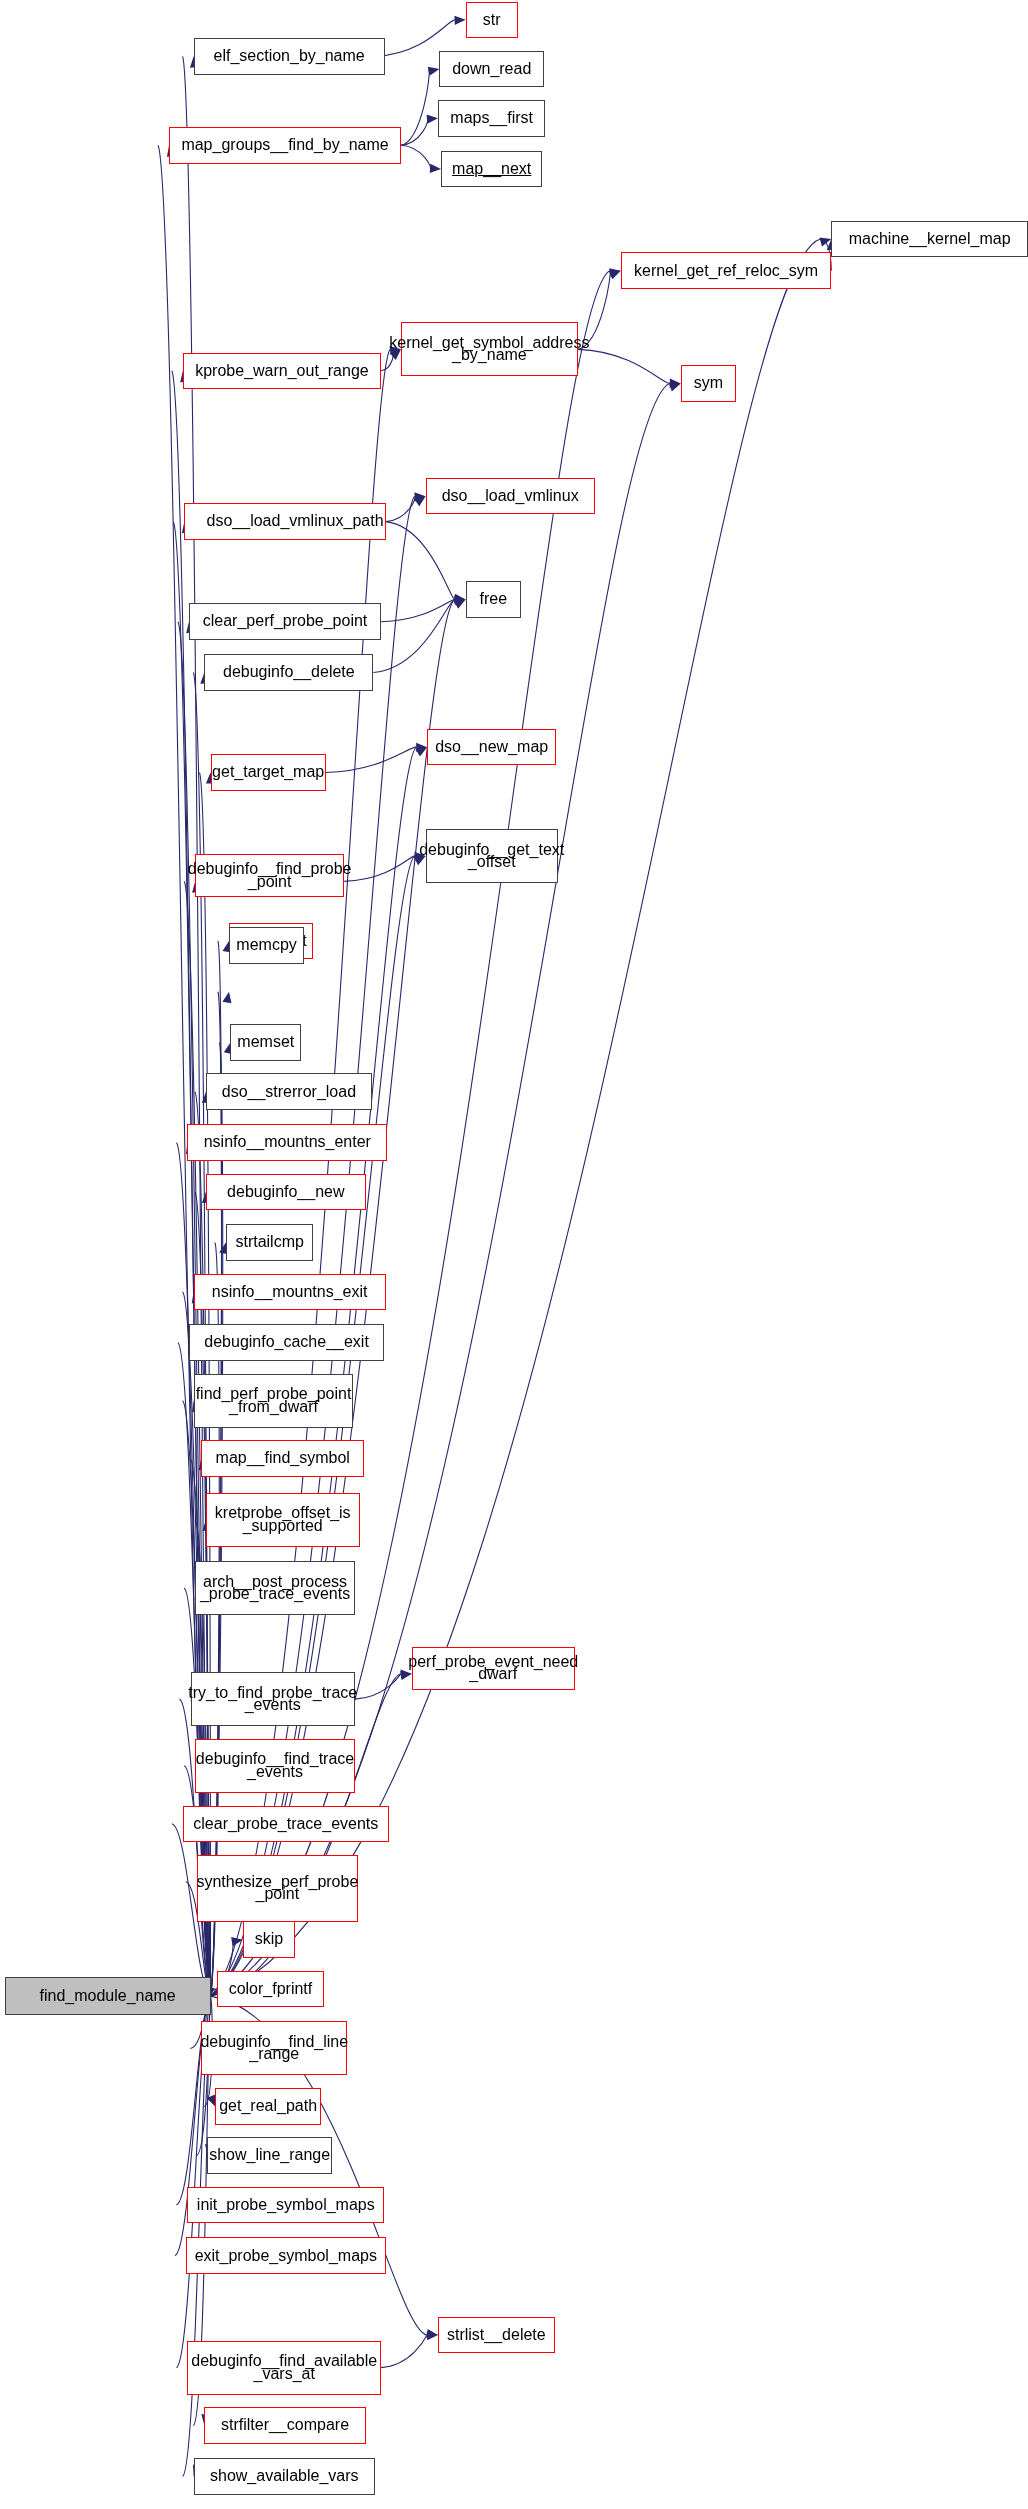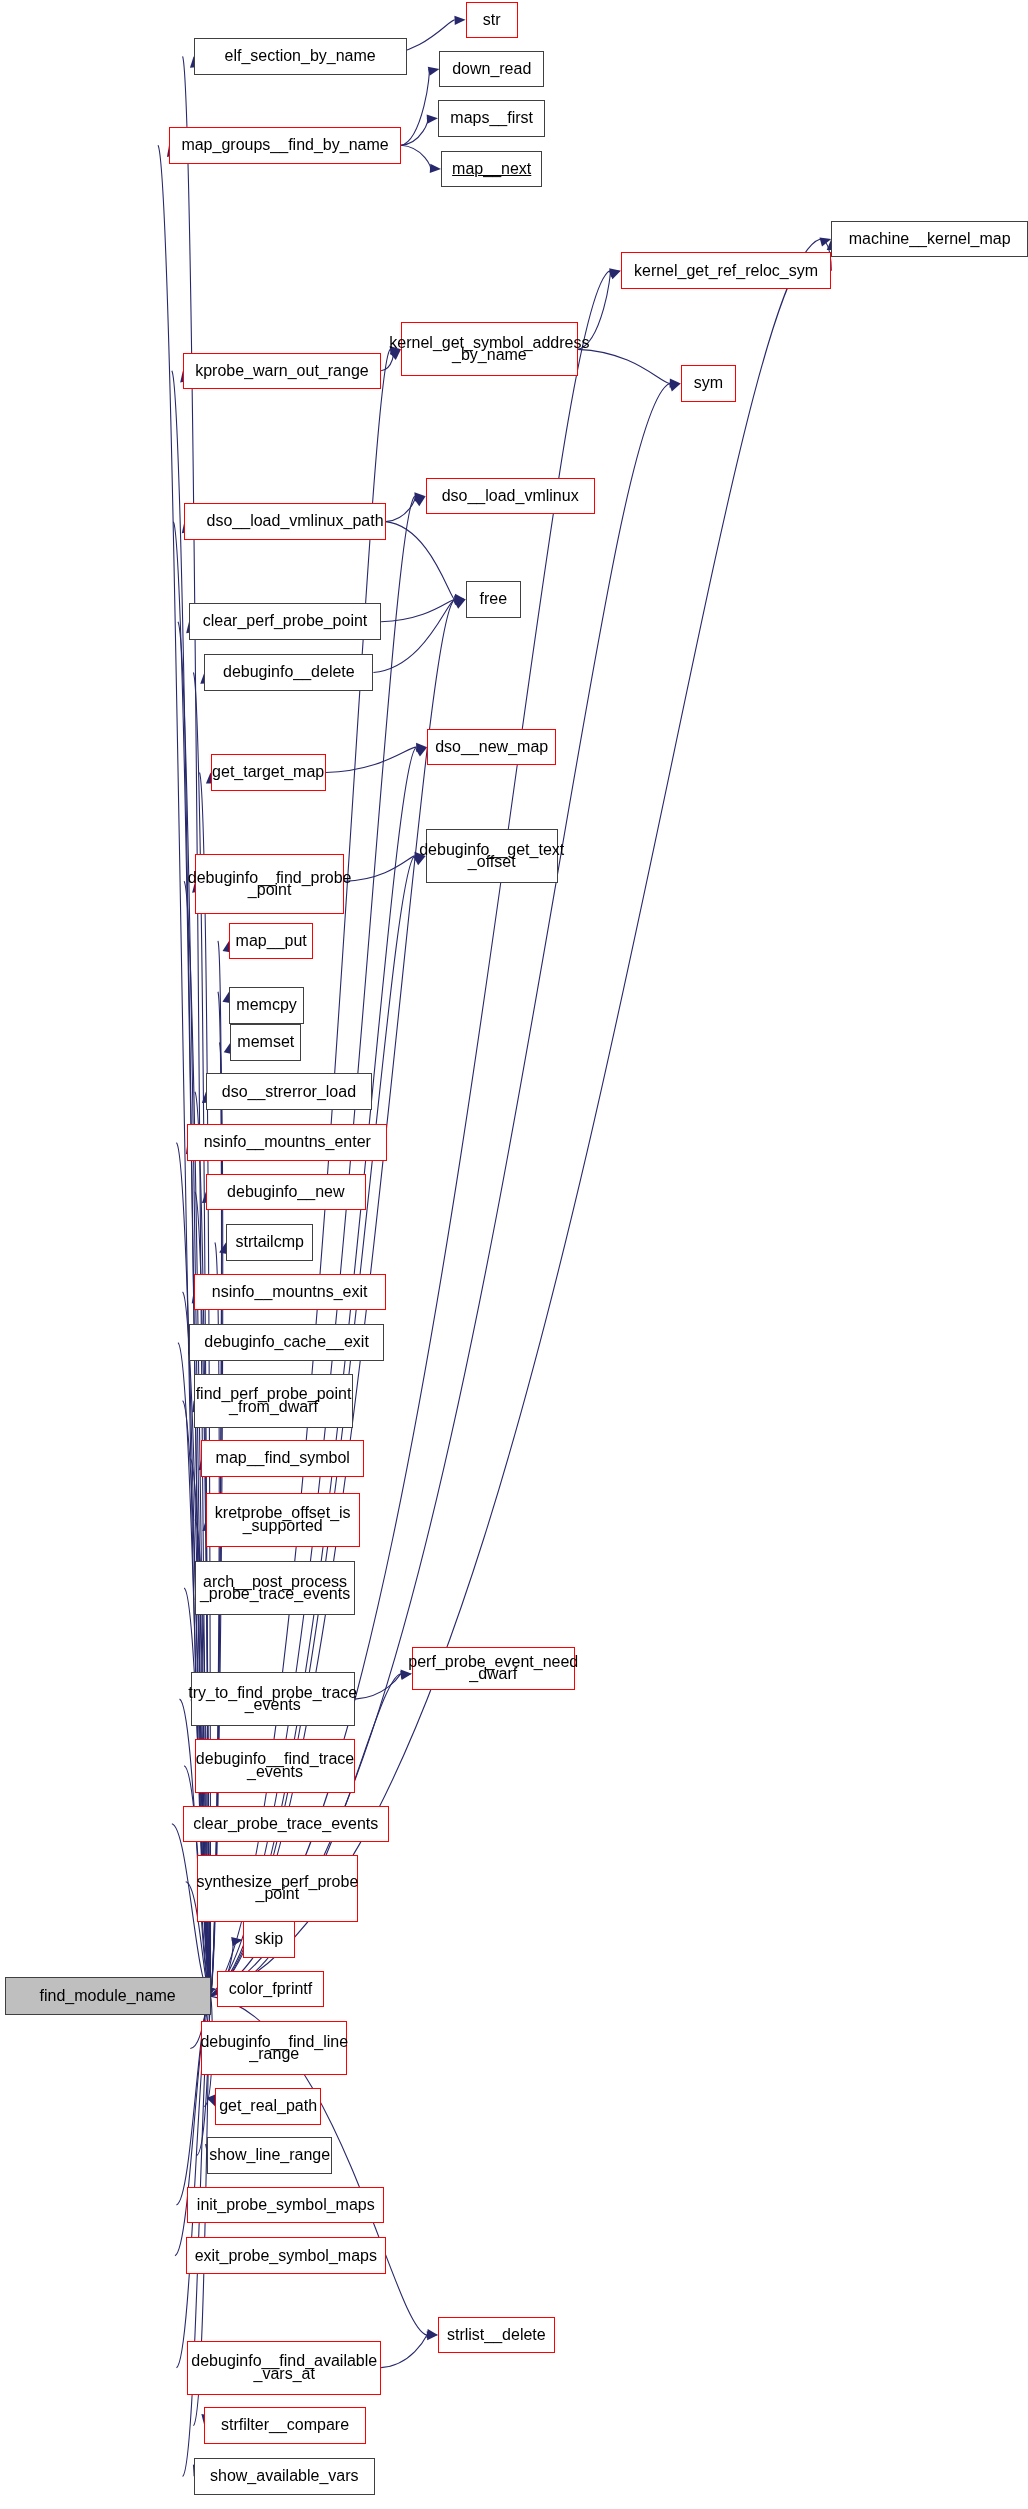--- a/index.html
+++ b/index.html
@@ -180,45 +180,45 @@
       <polygon points="437.9372197309417,2335.1167721518987 427.2181581330024,2340.33804771057 426.69225492736933,2331.153091215393" class="arrow-head"></polygon>
       <path d="M 210.51718983557546,1996.0841772151898 C 197.84005979073243,2018.3793417721517 192.0777279521674,2360.2385316455698 176.4678624813154,2367.670253164557" class="edge-path"></path>
       <polygon points="187.4678624813154,2367.670253164557 189.35716134633185,2355.8978044049045 197.17523032853046,2360.7473195754737" class="arrow-head"></polygon>
       <path d="M 210.51718983557546,1996.0841772151898 C 207.13662182361733,2021.8570063291138 205.6,2417.0403860759493 193.3707025411061,2425.631329113924" class="edge-path"></path>
       <polygon points="204.3707025411061,2425.631329113924 201.37522876900667,2414.090655958485 210.4824640909372,2415.393830847355" class="arrow-head"></polygon>
       <path d="M 210.51718983557546,1996.0841772151898 C 201.22062780269056,2024.905917721519 196.99491778774288,2466.8392721518985 182.61434977578475,2476.4465189873417" class="edge-path"></path>
       <polygon points="193.61434977578475,2476.4465189873417 192.92634616689898,2464.543298791354 201.60475216409904,2467.5970291900244" class="arrow-head"></polygon>
     </svg>
   <div id="node-layer">
       <div class="node current" style="left: 4.60987px; top: 1977.03px; width: 205.907px; height: 38.1114px;">find_module_name</div>
-      <div class="node black" style="left: 193.614px; top: 38.1114px; width: 213px; height: 36.5234px;">elf_section_by_name</div>
+      <div class="node black" style="left: 193.614px; top: 38.1114px; width: 191px; height: 36.5234px;">elf_section_by_name</div>
       <div class="node red" style="left: 169.028px; top: 127.038px; width: 232.03px; height: 36.5234px;">map_groups__find_by_name</div>
       <div class="node red" style="left: 465.596px; top: 1.58797px; width: 52.2451px; height: 36.5234px;">str</div>
       <div class="node black" style="left: 439.474px; top: 50.8152px; width: 104.49px; height: 36.5234px;">down_read</div>
       <div class="node black" style="left: 437.937px; top: 100.042px; width: 107.564px; height: 36.5234px;">maps__first</div>
       <div class="node black" style="left: 441.01px; top: 150.858px; width: 101.417px; height: 36.5234px; text-decoration: underline;">map__next</div>
       <div class="node black" style="left: 831.312px; top: 220.728px; width: 196.688px; height: 36.5234px;">machine__kernel_map</div>
       <div class="node red" style="left: 620.795px; top: 252.488px; width: 210.517px; height: 36.5234px;">kernel_get_ref_reloc_sym</div>
       <div class="node red" style="left: 401.058px; top: 322.359px; width: 176.712px; height: 53.9911px;">kernel_get_symbol_address
 _by_name</div>
       <div class="node red" style="left: 182.858px; top: 352.53px; width: 198.224px; height: 36.5234px;">kprobe_warn_out_range</div>
       <div class="node red" style="left: 680.723px; top: 365.234px; width: 55.3184px; height: 36.5234px;">sym</div>
       <div class="node red" style="left: 425.644px; top: 477.98px; width: 169.028px; height: 36.5234px;">dso__load_vmlinux</div>
       <div class="node red" style="left: 184.395px; top: 503.388px; width: 201.297px; height: 36.5234px; padding-left: 20px;">dso__load_vmlinux_path</div>
       <div class="node black" style="left: 465.596px; top: 581.199px; width: 55.3184px; height: 36.5234px;">free</div>
       <div class="node black" style="left: 189.004px; top: 603.43px; width: 192.078px; height: 36.5234px;">clear_perf_probe_point</div>
       <div class="node black" style="left: 204.371px; top: 654.246px; width: 169.028px; height: 36.5234px;">debuginfo__delete</div>
       <div class="node red" style="left: 427.181px; top: 728.88px; width: 129.076px; height: 36.5234px;">dso__new_map</div>
       <div class="node red" style="left: 210.517px; top: 754.288px; width: 115.247px; height: 36.5234px;">get_target_map</div>
       <div class="node black" style="left: 425.644px; top: 828.923px; width: 132.149px; height: 53.9911px;">debuginfo__get_text
 _offset</div>
-      <div class="node red" style="left: 195.151px; top: 854.33px; width: 149.052px; height: 60px;">debuginfo__find_probe
+      <div class="node red" style="left: 195.151px; top: 854.33px; width: 149.052px; height: 43px;">debuginfo__find_probe
 _point</div>
       <div class="node red" style="left: 228.957px; top: 922.613px; width: 84.5142px; height: 36.5234px;">map__put</div>
-      <div class="node black" style="left: 228.957px; top: 987px; width: 75.2945px; height: 36.5234px;">memcpy</div>
+      <div class="node black" style="left: 228.957px; top: 927px; width: 75.2945px; height: 36.5234px;">memcpy</div>
       <div class="node black" style="left: 230.493px; top: 1024.24px; width: 70.6846px; height: 36.5234px;">memset</div>
       <div class="node black" style="left: 205.907px; top: 1073.47px; width: 165.955px; height: 36.5234px;">dso__strerror_load</div>
       <div class="node red" style="left: 187.468px; top: 1124.29px; width: 199.761px; height: 36.5234px;">nsinfo__mountns_enter</div>
       <div class="node red" style="left: 205.907px; top: 1173.51px; width: 159.809px; height: 36.5234px;">debuginfo__new</div>
       <div class="node black" style="left: 225.883px; top: 1224.33px; width: 87.5874px; height: 36.5234px;">strtailcmp</div>
       <div class="node red" style="left: 193.614px; top: 1273.56px; width: 192.078px; height: 36.5234px;">nsinfo__mountns_exit</div>
       <div class="node black" style="left: 189.004px; top: 1324.37px; width: 195.151px; height: 36.5234px;">debuginfo_cache__exit</div>
       <div class="node black" style="left: 193.614px; top: 1373.6px; width: 159.809px; height: 53.9911px;">find_perf_probe_point
 _from_dwarf</div>
       <div class="node red" style="left: 201.297px; top: 1440.29px; width: 162.882px; height: 36.5234px;">map__find_symbol</div>

